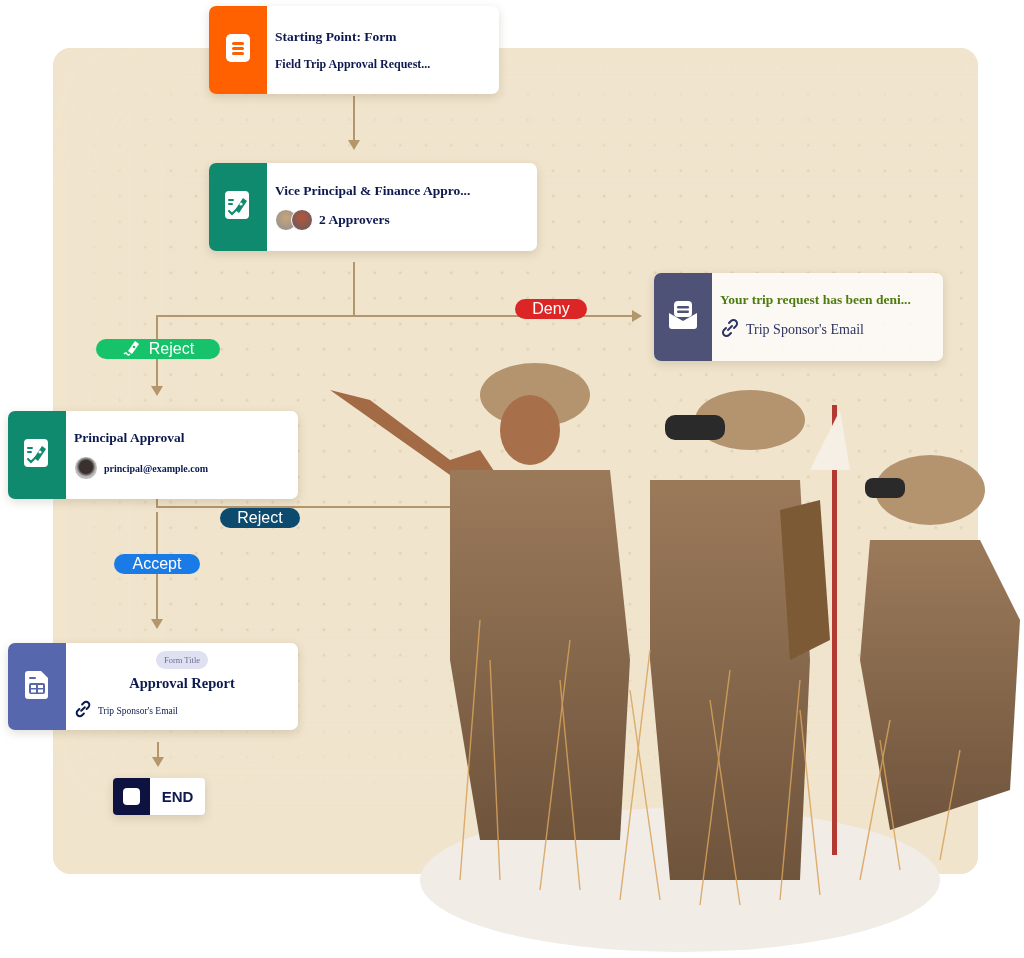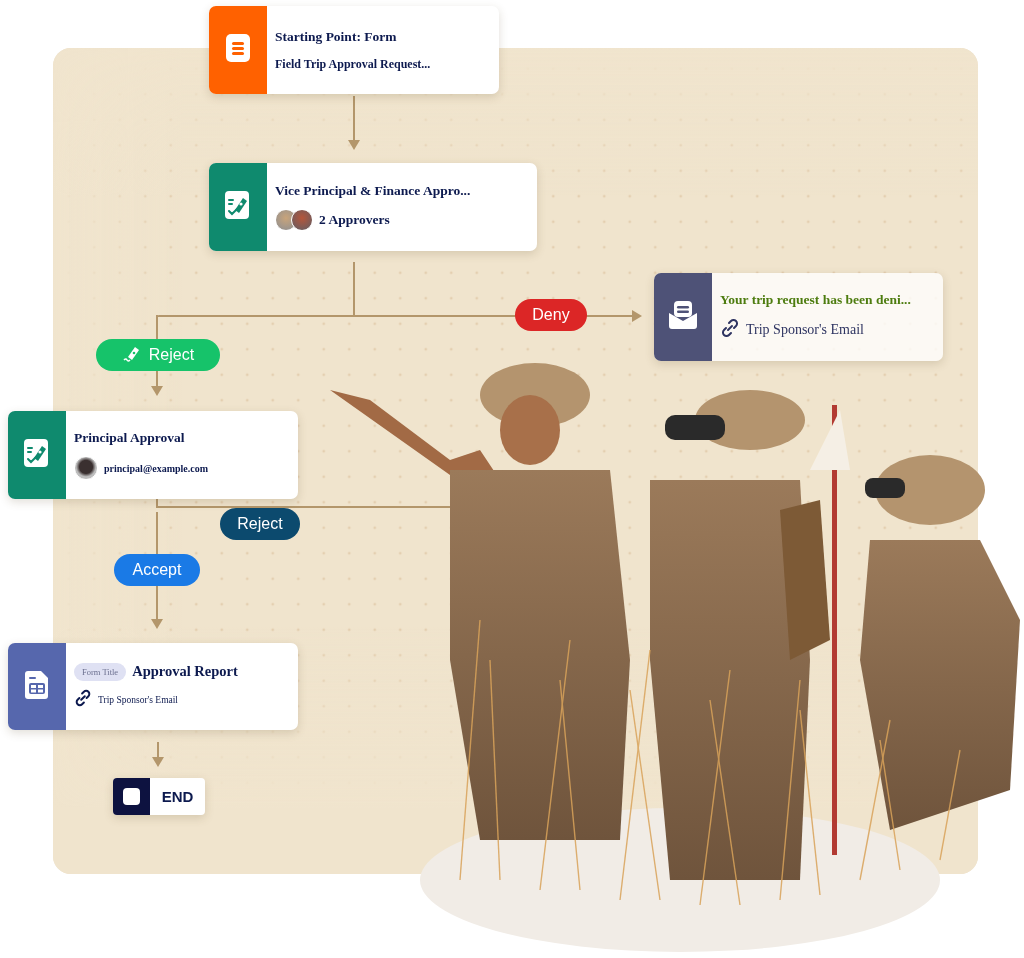--- a/index.html
+++ b/index.html
@@ -13,21 +13,21 @@
            background: linear-gradient(to bottom, #f0e4cd 0%, rgba(240,228,205,0) 18%, rgba(240,228,205,0) 70%, #f0e4cd 92%),
                        linear-gradient(to right, #f0e4cd 0%, rgba(240,228,205,0) 14%); pointer-events:none; }
   .card { position:absolute; background:#ffffff; border-radius:7px; display:flex; overflow:hidden;
           box-shadow:0 3px 10px rgba(90,70,40,0.18); }
   .card .side { width:58px; flex:0 0 58px; display:flex; align-items:center; justify-content:center; }
   .card .body { flex:1; padding:0 8px; display:flex; flex-direction:column; justify-content:center;font-family:Liberation Serif, serif; }
   .t1 { font-weight:bold; color:#0d1a4f; font-size:13.5px; white-space:nowrap; }
   .t2 { font-weight:bold; color:#0d1a4f; font-size:12px; white-space:nowrap; }
   .row { display:flex; align-items:center; gap:6px; margin-top:10px; }
   .avatar { width:22px; height:22px; border-radius:50%; border:1.5px solid #fff; box-sizing:border-box; }
-  .badge { position:absolute; height:32px; border-radius:16px; color:#fff; font-size:16px;
+  .badge { position:absolute; height:20px; border-radius:16px; color:#fff; font-size:16px;
            display:flex; align-items:center; justify-content:center; gap:7px; }
   .line { position:absolute; background:#b3966b; }
   .arrow { position:absolute; width:0; height:0; }
   .arrow.down { border-left:6px solid transparent; border-right:6px solid transparent; border-top:10px solid #b3966b; }
   .arrow.right { border-top:6px solid transparent; border-bottom:6px solid transparent; border-left:10px solid #b3966b; }
   .photo { position:absolute; left:330px; top:360px; width:694px; height:598px; }
 </style>
 </head>
 <body>
 
@@ -168,21 +168,21 @@
           <rect x="5" y="7" width="7" height="2" rx="1" fill="#5667ad"></rect>
           <rect x="5" y="13" width="16" height="11" rx="2" fill="#5667ad"></rect>
           <rect x="7" y="15" width="5" height="3" fill="#fff"></rect>
           <rect x="14" y="15" width="5" height="3" fill="#fff"></rect>
           <rect x="7" y="19.5" width="5" height="3" fill="#fff"></rect>
           <rect x="14" y="19.5" width="5" height="3" fill="#fff"></rect>
         </svg>
     </span>
   </div>
   <div class="body">
-    <div style="display:flex;align-items:center;gap:6px;">
+    <div style="display:flex;align-items:center;gap:6px;flex-direction:column;">
       <span style="background:#dfe1f3;color:#6b6f8f;font-size:8.5px;padding:4px 8px;border-radius:9px;">Form Title</span>
       <span class="t1" style="font-size:14.5px;">Approval Report</span>
     </div>
     <div class="row" style="margin-top:8px;">
       <span>
         <svg width="18" height="18" viewBox="0 0 20 20">
             <path d="M8 12 L12 8" stroke="#0d1a4f" stroke-width="2.2" stroke-linecap="round"></path>
             <path d="M9 5 l2 -2 a3.5 3.5 0 0 1 5 5 l-2 2 M11 15 l-2 2 a3.5 3.5 0 0 1 -5 -5 l2 -2" stroke="#0d1a4f" stroke-width="2.2" fill="none" stroke-linecap="round"></path>
           </svg>
       </span>

